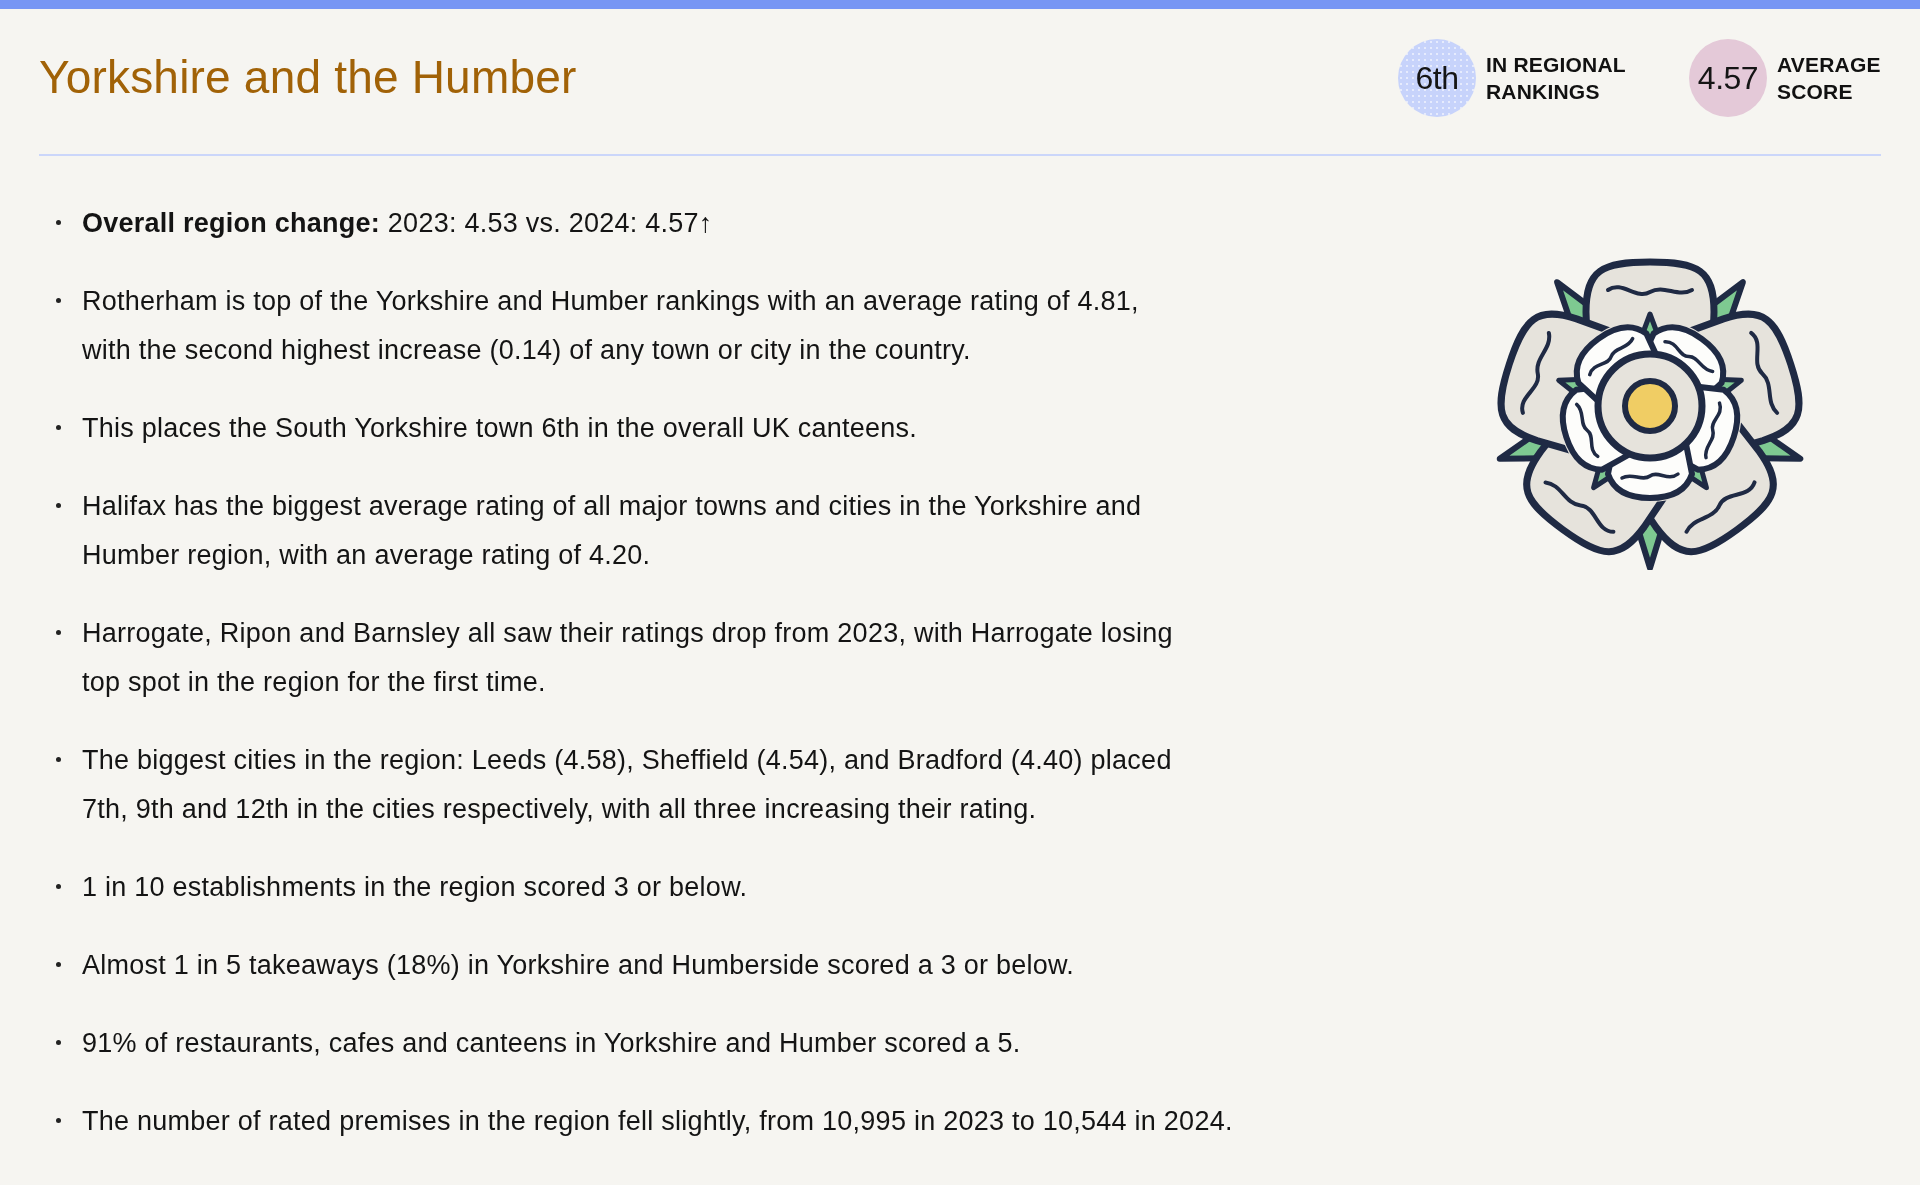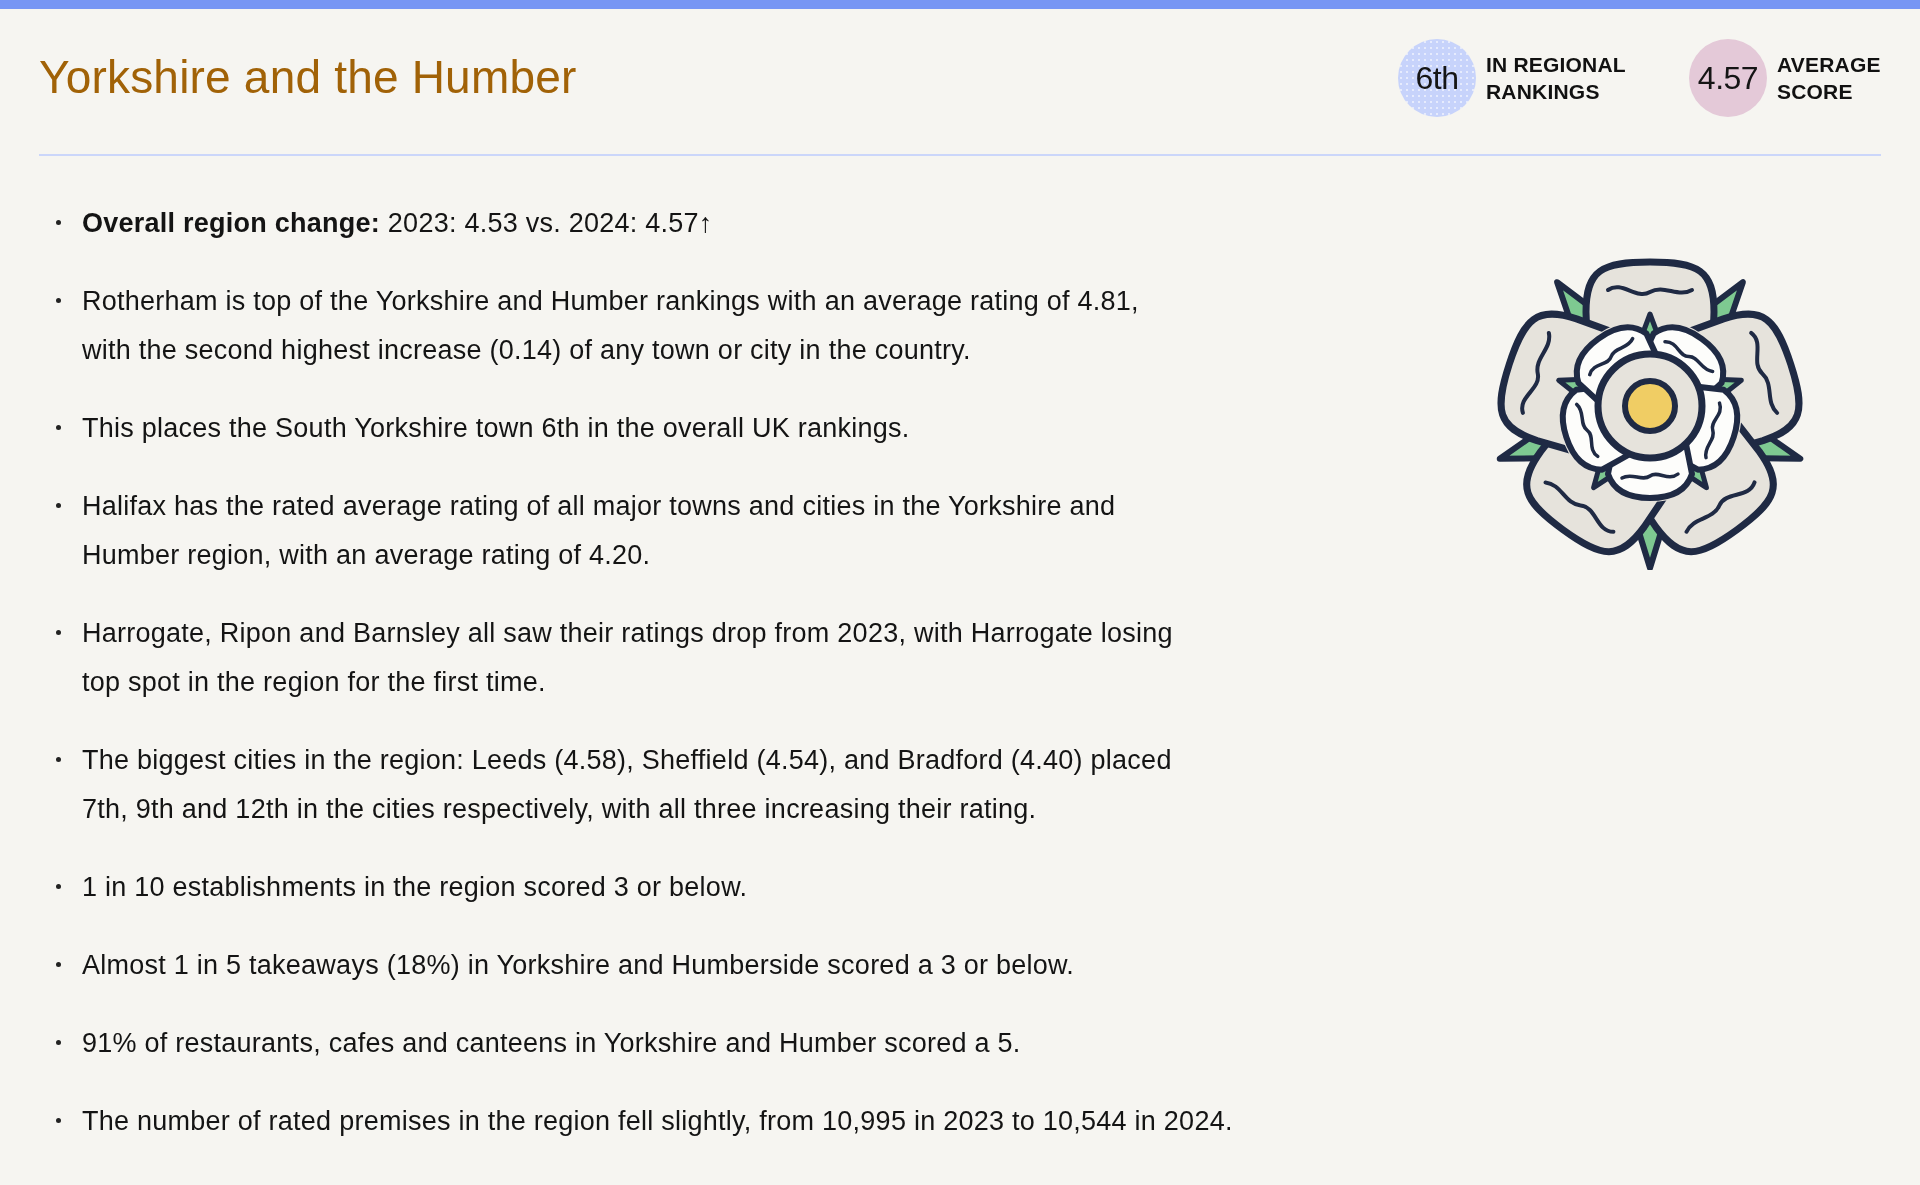--- a/index.html
+++ b/index.html
@@ -93,25 +93,25 @@
     <span class="dot"></span>
     <span class="line"><b>Overall region change:</b><span> 2023: 4.53 vs. 2024: 4.57↑</span></span>
   </li>
   <li class="bullet">
     <span class="dot"></span>
     <span class="line">Rotherham is top of the Yorkshire and Humber rankings with an average rating of 4.81,</span>
     <span class="line">with the second highest increase (0.14) of any town or city in the country.</span>
   </li>
   <li class="bullet">
     <span class="dot"></span>
-    <span class="line">This places the South Yorkshire town 6th in the overall UK rankings.</span>
-  </li>
-  <li class="bullet">
-    <span class="dot"></span>
-    <span class="line">Halifax has the rated average rating of all major towns and cities in the Yorkshire and</span>
+    <span class="line">This places the South Yorkshire town 6th in the overall UK canteens.</span>
+  </li>
+  <li class="bullet">
+    <span class="dot"></span>
+    <span class="line">Halifax has the biggest average rating of all major towns and cities in the Yorkshire and</span>
     <span class="line">Humber region, with an average rating of 4.20.</span>
   </li>
   <li class="bullet">
     <span class="dot"></span>
     <span class="line">Harrogate, Ripon and Barnsley all saw their ratings drop from 2023, with Harrogate losing</span>
     <span class="line">top spot in the region for the first time.</span>
   </li>
   <li class="bullet">
     <span class="dot"></span>
     <span class="line">The biggest cities in the region: Leeds (4.58), Sheffield (4.54), and Bradford (4.40) placed</span>

